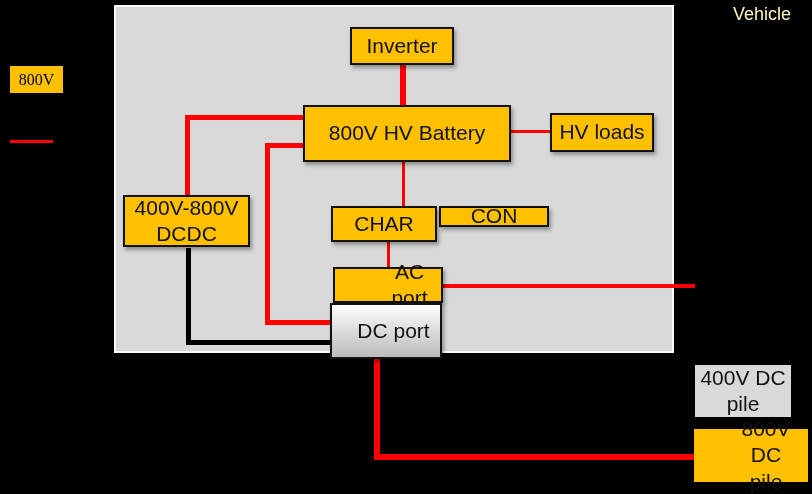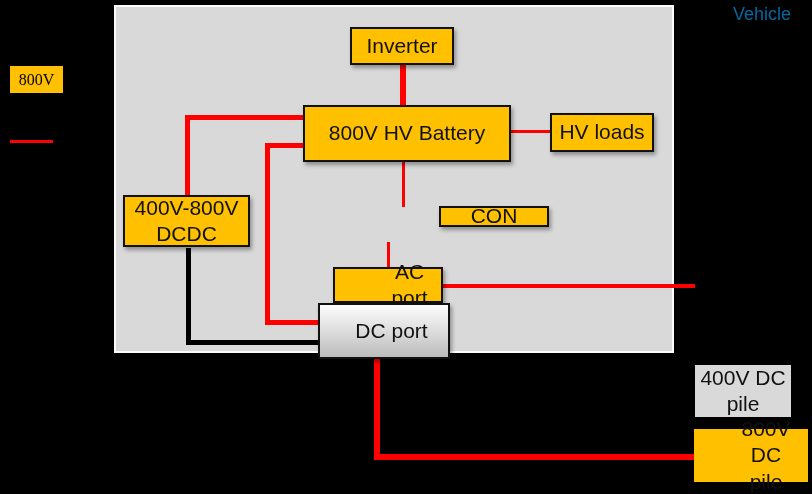--- a/index.html
+++ b/index.html
@@ -22,21 +22,21 @@
   .vehicle{
     position:absolute;
     left:114px;top:5px;width:560px;height:348px;
     background:var(--box-gray);
     border:2px solid #fbfbfb;
     z-index:1;
   }
   .vehicle-title{
     position:absolute;
     top:4px;right:21px;
-    font-size:18px;color:#0369a1;
+    font-size:18px;color:#fef9c3;
     z-index:4;
   }
   
   .box{
     position:absolute;
     display:flex;flex-direction:column;
     align-items:center;justify-content:center;
     font-size:21px;color:#111;
     text-align:center;line-height:1.25;
     z-index:3;
@@ -53,21 +53,21 @@
   }
   .flat-gray{ background:var(--box-gray); }
   .flat-orange{ background:var(--accent-orange);padding-left:30px; }
 
   .inverter   {left:350px;top:27px;width:104px;height:38px;}
   .battery    {left:303px;top:105px;width:208px;height:57px;}
   .hv-loads   {left:550px;top:113px;width:104px;height:39px;}
   .char       {left:331px;top:206px;width:106px;height:36px;}
   .con        {left:439px;top:206px;width:110px;height:21px;}
   .ac-port    {left:333px;top:267px;width:110px;height:36px;padding-left:43px;}
-  .dc-port    {left:318px;top:303px;width:132px;height:56px;padding-left:15px;}
+  .dc-port    {left:330px;top:303px;width:112px;height:56px;padding-left:15px;}
   .dcdc       {left:123px;top:195px;width:127px;height:52px;}
   .pile-400   {left:695px;top:365px;width:96px;height:52px;}
   .pile-800   {left:694px;top:429px;width:114px;height:53px;}
 
   
   .legend-box{
     position:absolute;
     left:8px;width:57px;height:31px;
     display:flex;align-items:center;justify-content:center;
     font-family:"Liberation Serif", serif;
@@ -134,20 +134,23 @@
   </div>
 
   <div class="box orange battery">
     <span>800V HV Battery</span>
   </div>
 
   <div class="box orange hv-loads">
     <span>HV loads</span>
   </div>
 
+  <div class="box orange char">
+    <span>CHAR</span>
+  </div>
 
   <div class="box orange con">
     <span>CON</span>
   </div>
 
   <div class="box orange ac-port">
     <span>AC port</span>
   </div>
 
   <div class="box grad dc-port">

